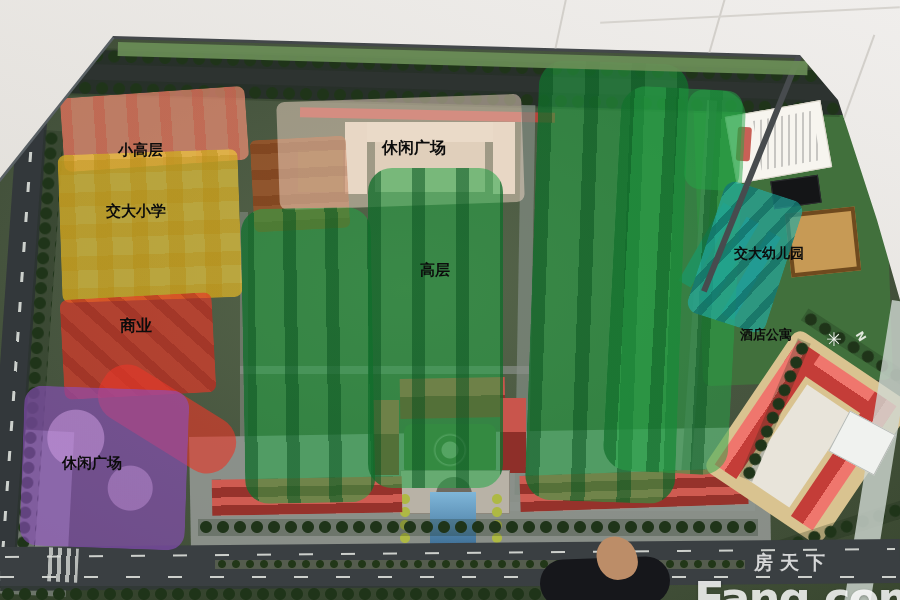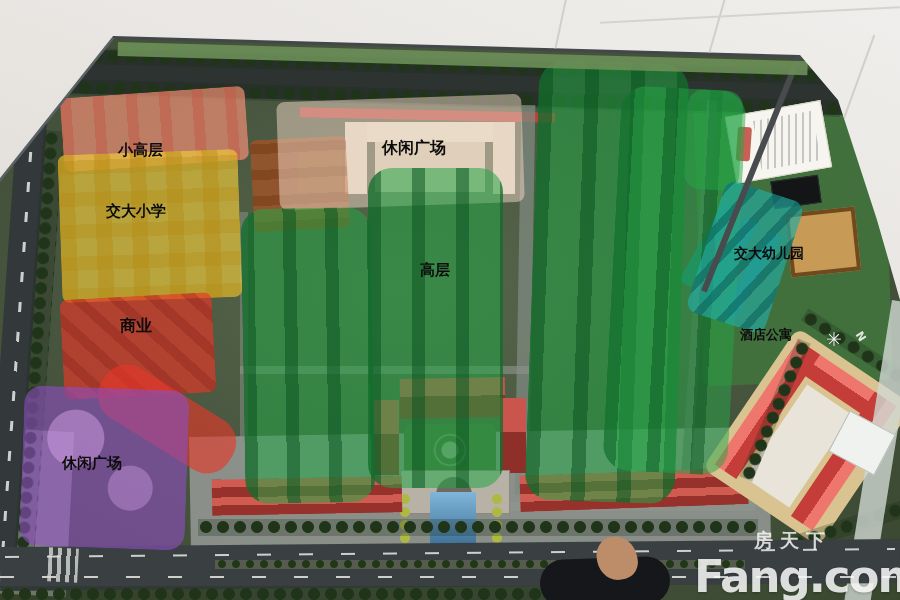--- a/index.html
+++ b/index.html
@@ -8,21 +8,21 @@
          background:radial-gradient(ellipse at 45% 48%, #57664b 0%, #46543e 55%, #39472f 100%);}
   .abs{position:absolute;}
   .dots{background-image:radial-gradient(circle at 8px 8px, #1f3419 5.5px, rgba(0,0,0,0) 6.5px);
         background-size:17px 15px;background-color:rgba(25,40,20,.25);}
   .ydots{background-image:radial-gradient(circle at 7px 7px, #aeb944 4.5px, rgba(0,0,0,0) 5.5px);
         background-size:14px 13px;}
   .zone{position:absolute;}
   .zlabel{position:absolute;color:#0c0c0c;font-weight:700;white-space:nowrap;line-height:1;}
   .roofrow{background:repeating-linear-gradient(180deg,#cf5b51 0 8px,#96322b 8px 18px);}
   .redroof{background:linear-gradient(180deg,#c9554c 0 45%,#8e2f29 45% 100%);}
-  .watermark{color:rgba(255,255,255,.9);font-weight:800;}
+  .watermark{color:rgba(255,255,255,.9);font-weight:800;margin-top:22px;}
 </style>
 </head>
 <body>
 
 <div id="scene">
 
   <div class="abs" style="left:190px;top:432px;width:580px;height:118px;background:#9b9f9c;opacity:.8;transform:rotate(-1deg);"></div>
   <div class="abs" style="left:-12px;top:430px;width:82px;height:165px;background:#a2a5a3;opacity:.75;transform:rotate(3deg);"></div>
   <div class="abs" style="left:698px;top:88px;width:190px;height:295px;background:#41703c;border-radius:8px;transform:rotate(-2deg);"></div>
 

